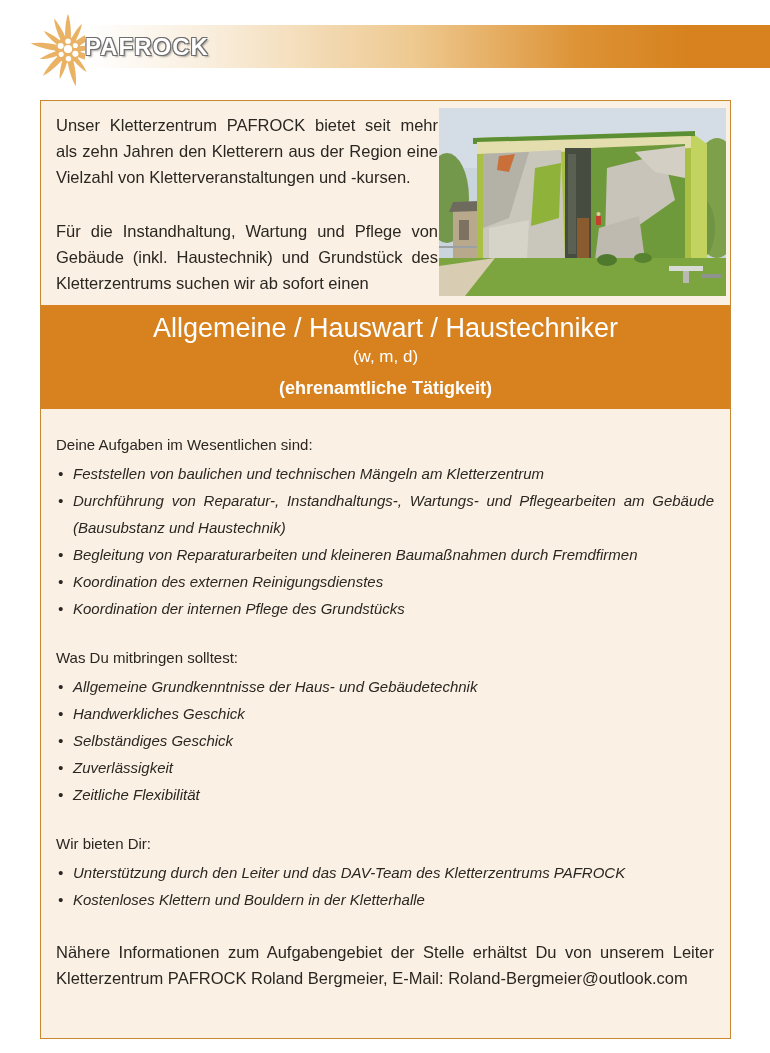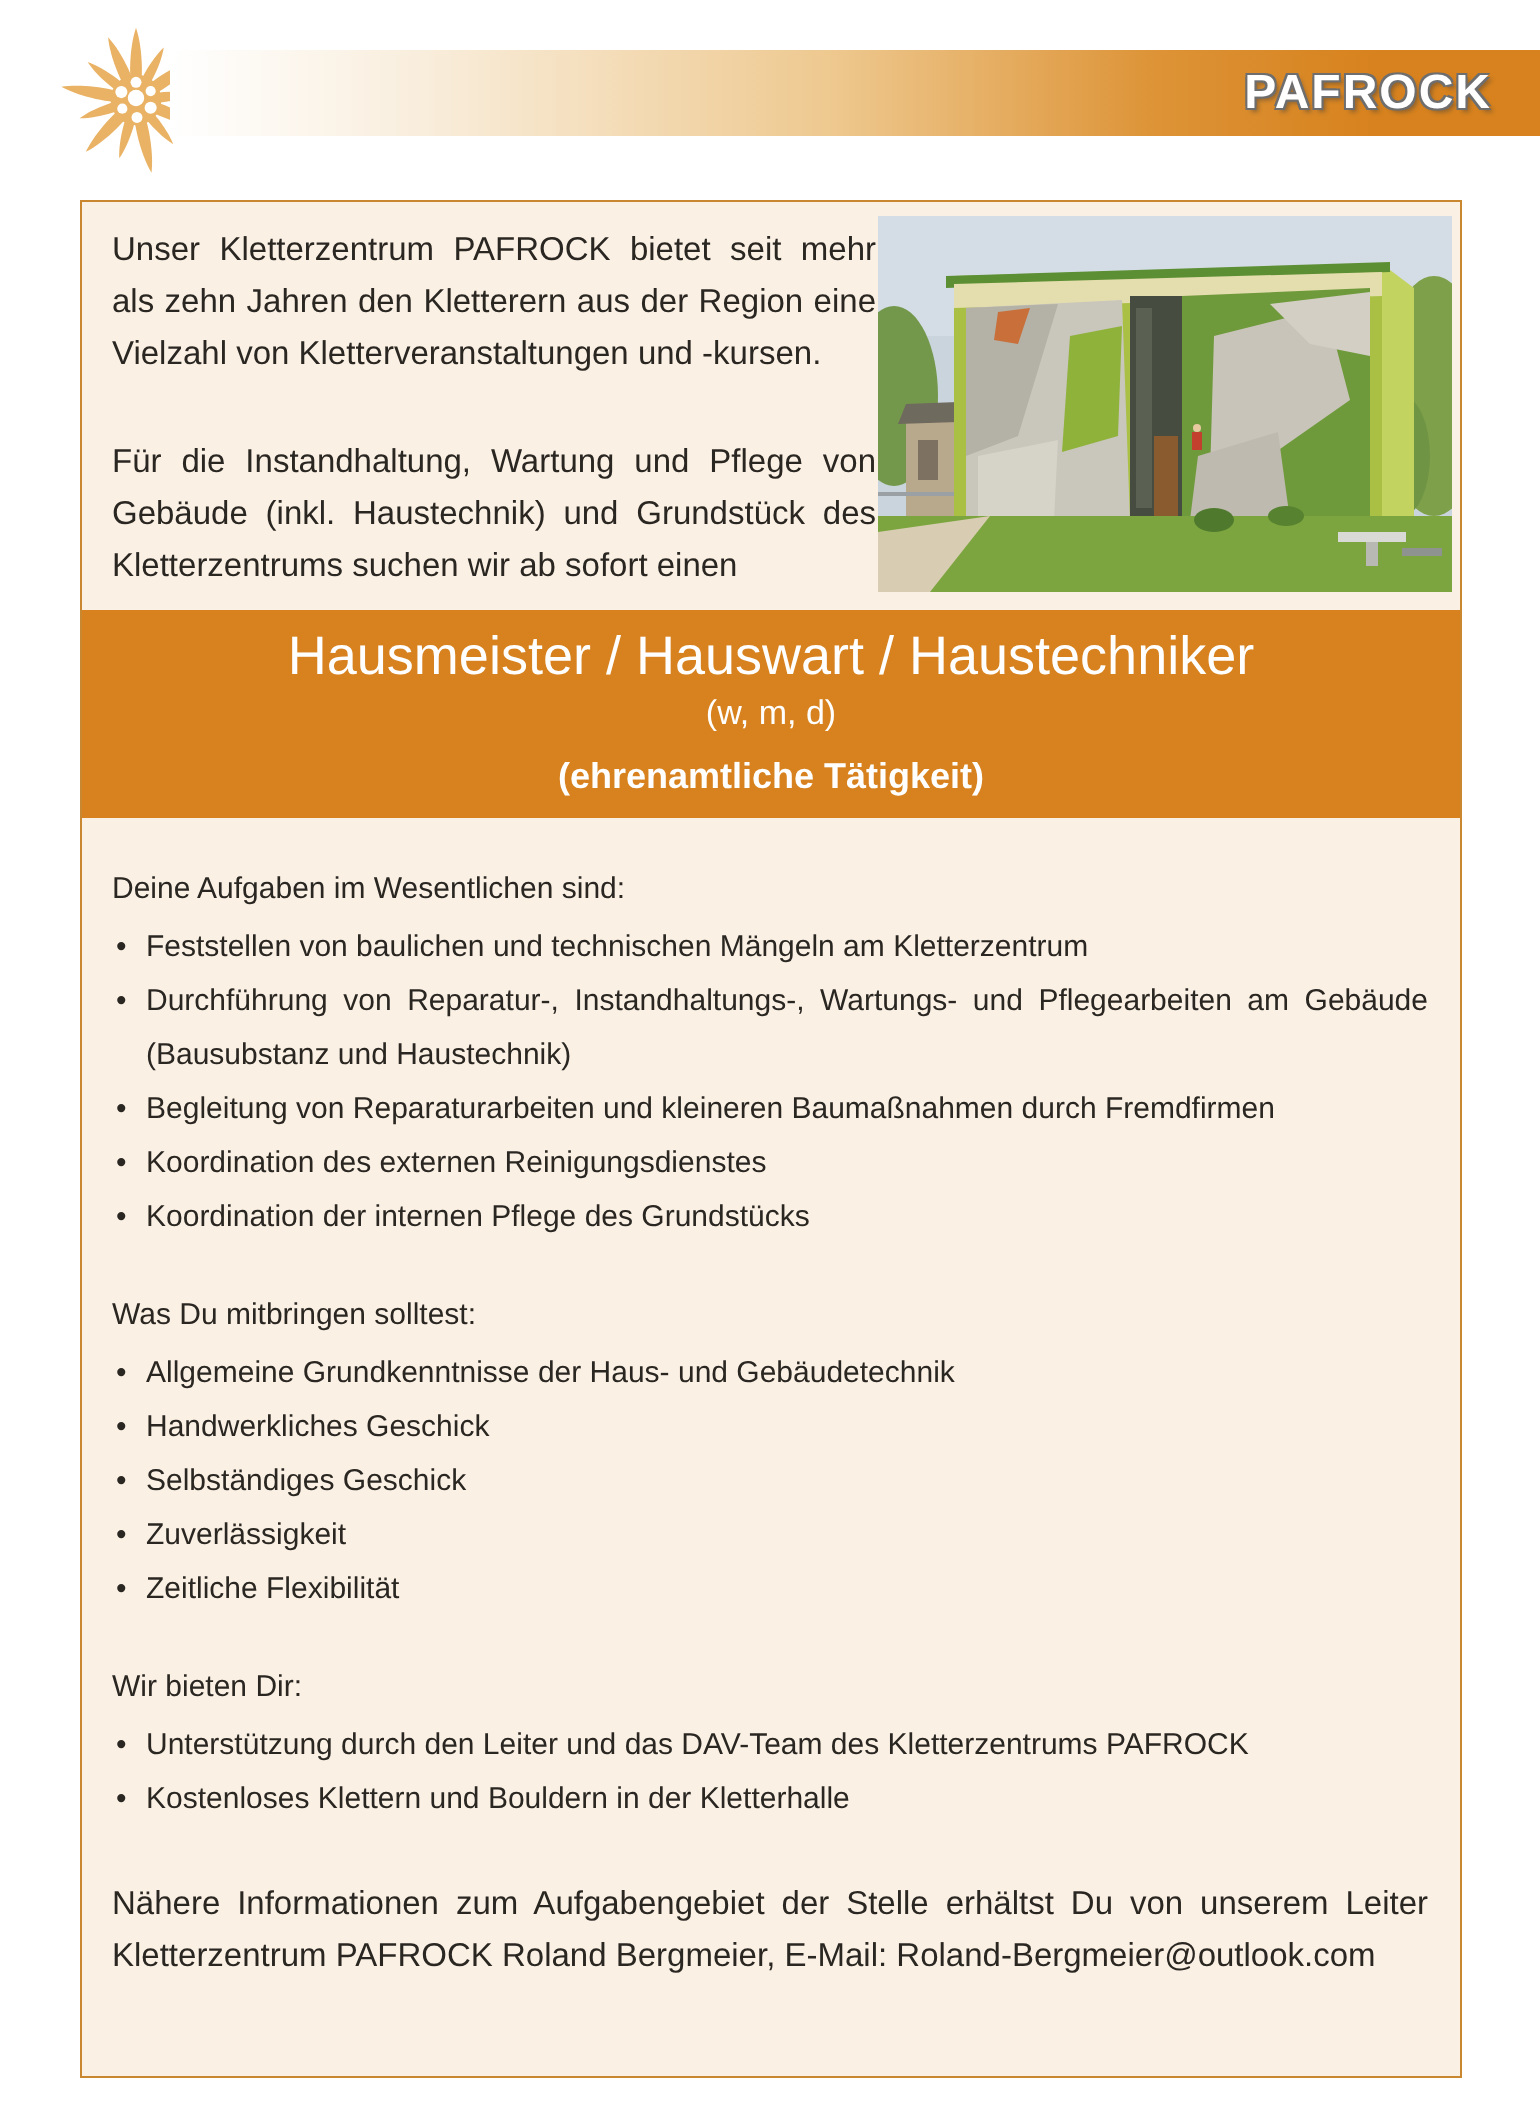--- a/index.html
+++ b/index.html
@@ -5,21 +5,21 @@
   html,body{margin:0;padding:0;}
   body{
     width:770px;height:1053px;position:relative;background:#ffffff;
     font-family:"Liberation Sans",sans-serif;color:#2a2722;overflow:hidden;
   }
   
   .logo{position:absolute;left:27px;top:5px;width:82px;height:86px;}
   .bar{
     position:absolute;left:85px;top:25px;width:685px;height:43px;
     background:linear-gradient(90deg,#ffffff 0%,#f9eedd 18%,#eec990 48%,#dd9336 72%,#d7821e 88%,#d7821e 100%);
-    display:flex;align-items:center;justify-content:flex-end;
+    display:flex;align-items:center;
     padding-right:24px;box-sizing:border-box;
   }
   .brand{
     font-size:24px;font-weight:800;color:#ffffff;letter-spacing:1px;
     text-shadow:-1px -1px 0 #6e6e6e,1px -1px 0 #6e6e6e,-1px 1px 0 #6e6e6e,
                  1px 1px 0 #6e6e6e,2px 2px 2px rgba(60,60,60,.45);
   }
   
   .flyer{
     position:absolute;left:40px;top:100px;width:691px;height:939px;
@@ -35,21 +35,21 @@
   .p2{top:117px;}
   .photo{position:absolute;top:7px;right:4px;width:287px;height:188px;display:block;}
   
   .banner{height:104px;background:#d7821e;color:#ffffff;text-align:center;overflow:hidden;}
   .banner-title{font-size:27px;font-weight:500;margin-top:7px;line-height:32px;}
   .banner-sub{font-size:17px;font-weight:500;margin-top:2px;line-height:22px;}
   .banner-note{font-size:18px;font-weight:700;margin-top:9px;line-height:22px;}
   
   .content{padding:0 16px 0 15px;font-size:15px;}
   .section-heading{margin-top:22px;line-height:27px;}
-  ul.bullets{list-style:none;margin:2px 0 0 0;padding:0;}
+  ul.bullets{list-style:none;margin:2px 0 0 0;padding:0;font-style:italic;}
   ul.bullets li{position:relative;padding-left:17px;line-height:27px;text-align:justify;}
   ul.bullets li::before{content:"\2022";position:absolute;left:2px;top:0;}
   
   .contact{margin:26px 16px 0 15px;font-size:16.5px;line-height:26px;text-align:justify;}
 </style>
 </head>
 <body>
 
 <div class="logo">
   <svg viewBox="0 0 84 88" width="82" height="86">
@@ -137,21 +137,21 @@
       <ellipse cx="168" cy="152" rx="10" ry="6" fill="#4f7a2e"></ellipse>
       <ellipse cx="204" cy="150" rx="9" ry="5" fill="#57822f"></ellipse>
 
       <rect x="230" y="158" width="34" height="5" fill="#d9d9d6"></rect>
       <rect x="244" y="163" width="6" height="12" fill="#b9b9b4"></rect>
       <rect x="262" y="166" width="20" height="4" fill="#8f938f"></rect>
     </svg>
   </div>
 
   <div class="banner">
-    <div class="banner-title">Hausmeister / Hauswart / Haustechniker</div>
+    <div class="banner-title">Allgemeine / Hauswart / Haustechniker</div>
     <div class="banner-sub">(w, m, d)</div>
     <div class="banner-note">(ehrenamtliche Tätigkeit)</div>
   </div>
 
   <div class="content">
 
     <div>
       <div class="section-heading">Deine Aufgaben im Wesentlichen sind:</div>
       <ul class="bullets">
         <li>Feststellen von baulichen und technischen Mängeln am Kletterzentrum</li>

